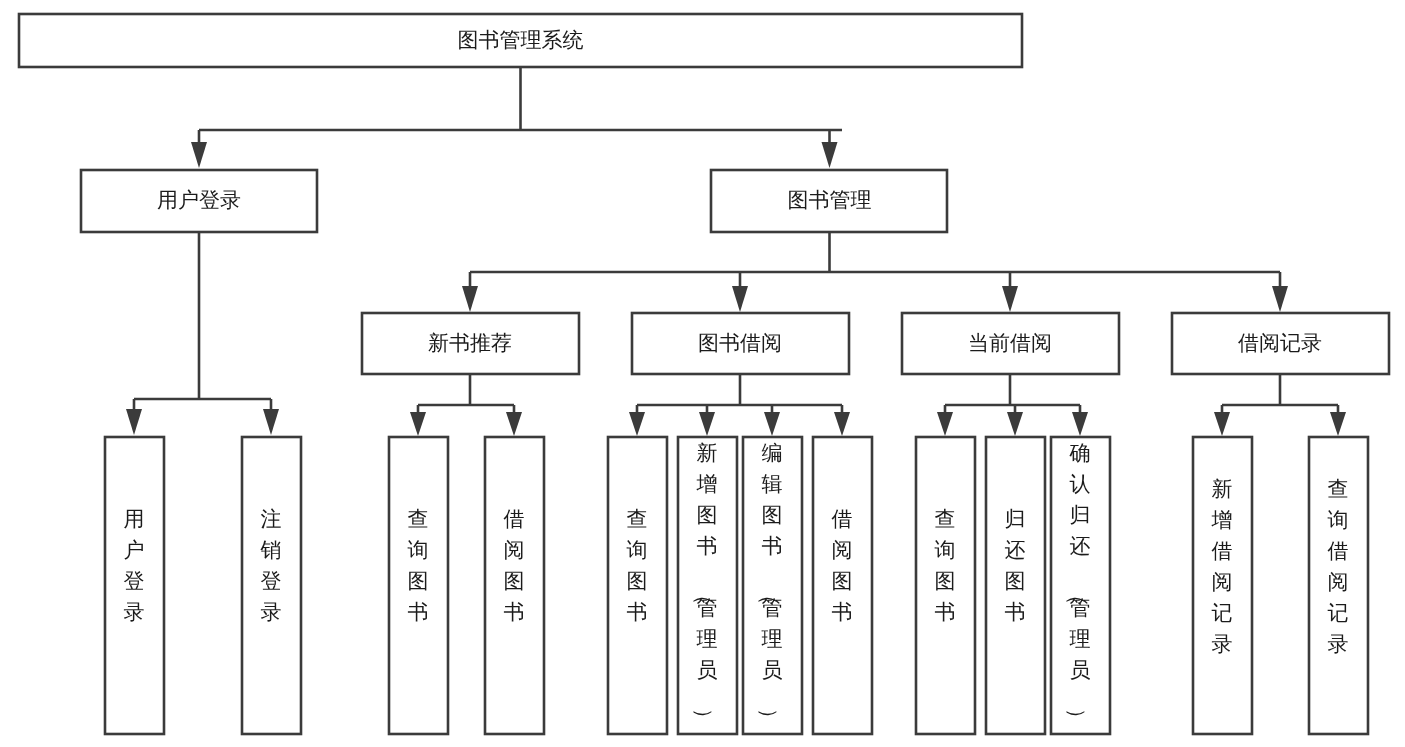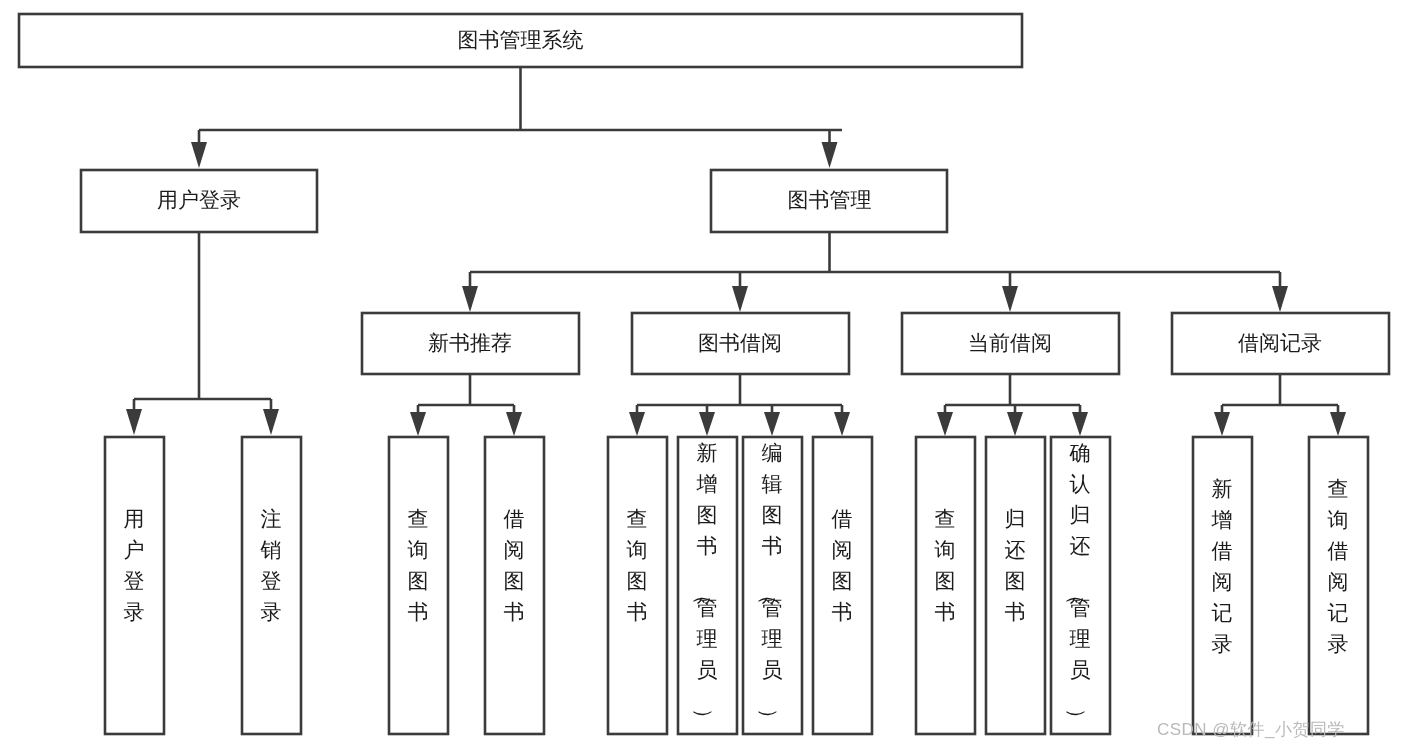--- a/index.html
+++ b/index.html
@@ -223,14 +223,13 @@
       <rect class="node-box" x="1193" y="437" width="59" height="297"></rect>
       <text class="node-label-v" x="1222" y="496"><tspan x="1222" y="496">新</tspan><tspan x="1222" y="527">增</tspan><tspan x="1222" y="558">借</tspan><tspan x="1222" y="589">阅</tspan><tspan x="1222" y="620">记</tspan><tspan x="1222" y="651">录</tspan></text>
     </g>
     <g>
       <rect class="node-box" x="1309" y="437" width="59" height="297"></rect>
       <text class="node-label-v" x="1338" y="496"><tspan x="1338" y="496">查</tspan><tspan x="1338" y="527">询</tspan><tspan x="1338" y="558">借</tspan><tspan x="1338" y="589">阅</tspan><tspan x="1338" y="620">记</tspan><tspan x="1338" y="651">录</tspan></text>
     </g>
 
   </svg>
 
-  <div class="watermark">CSDN @软件_小贺同学</div>
 </div>
 
 </body></html>

